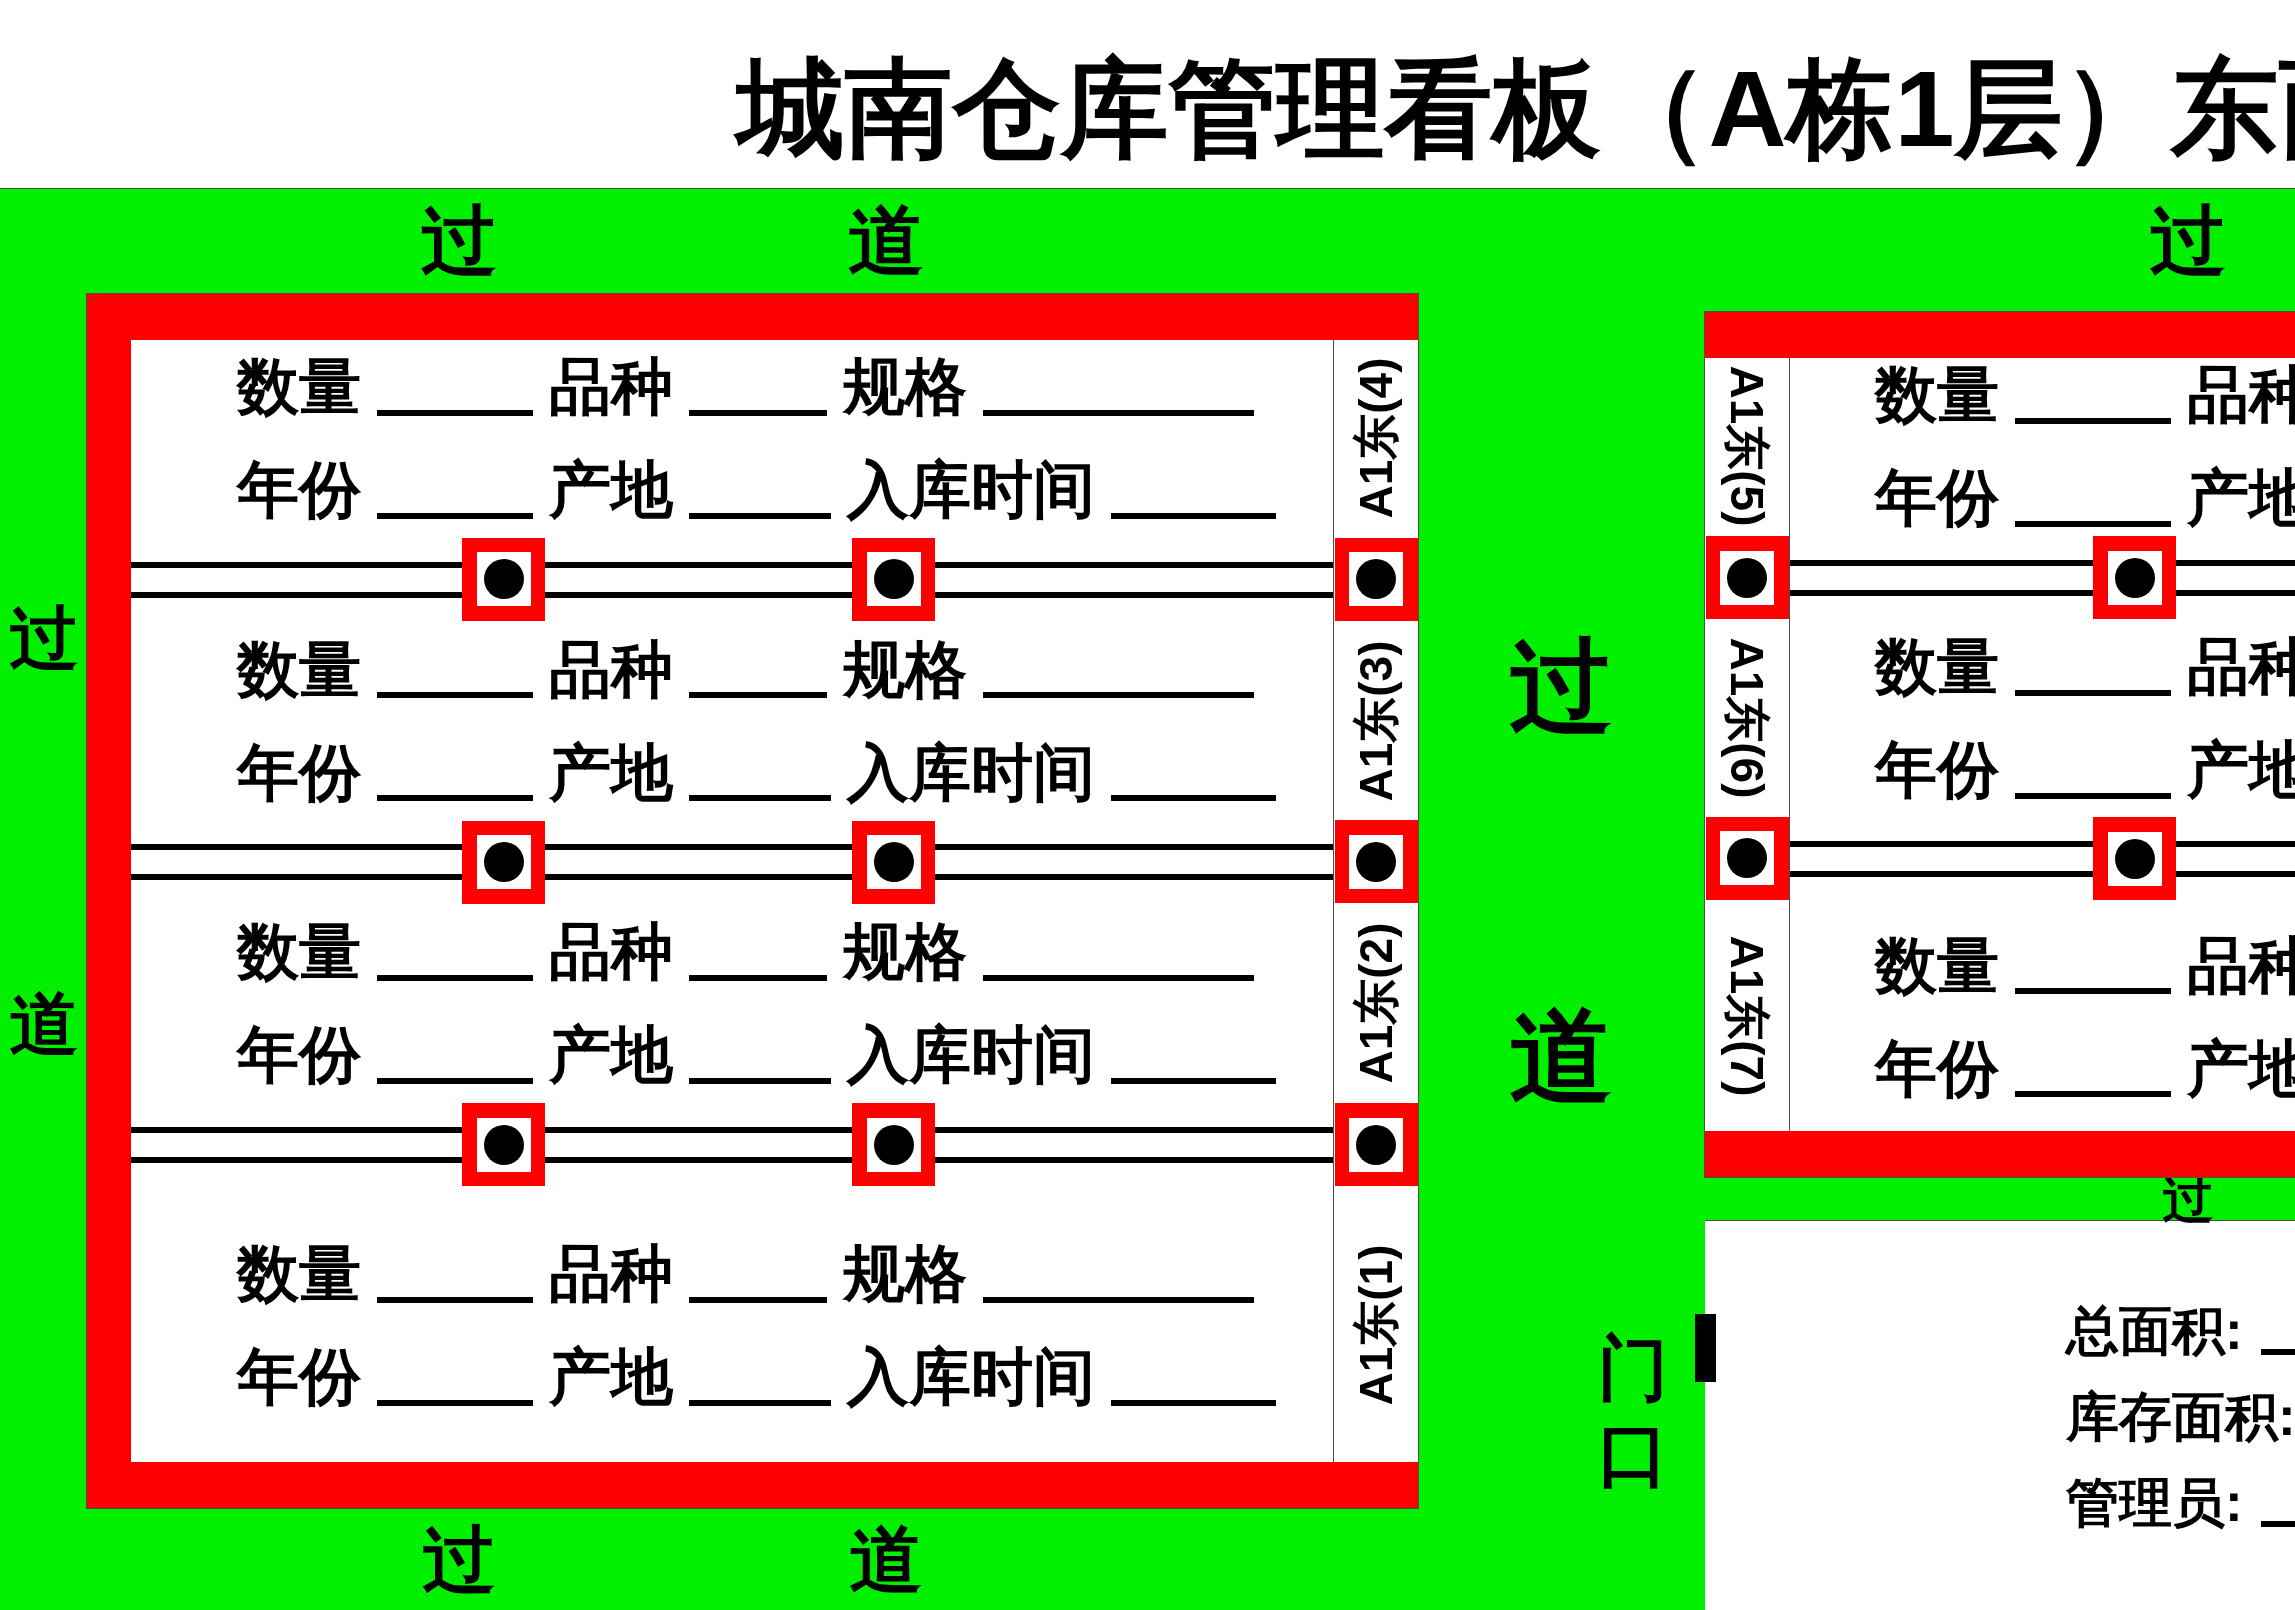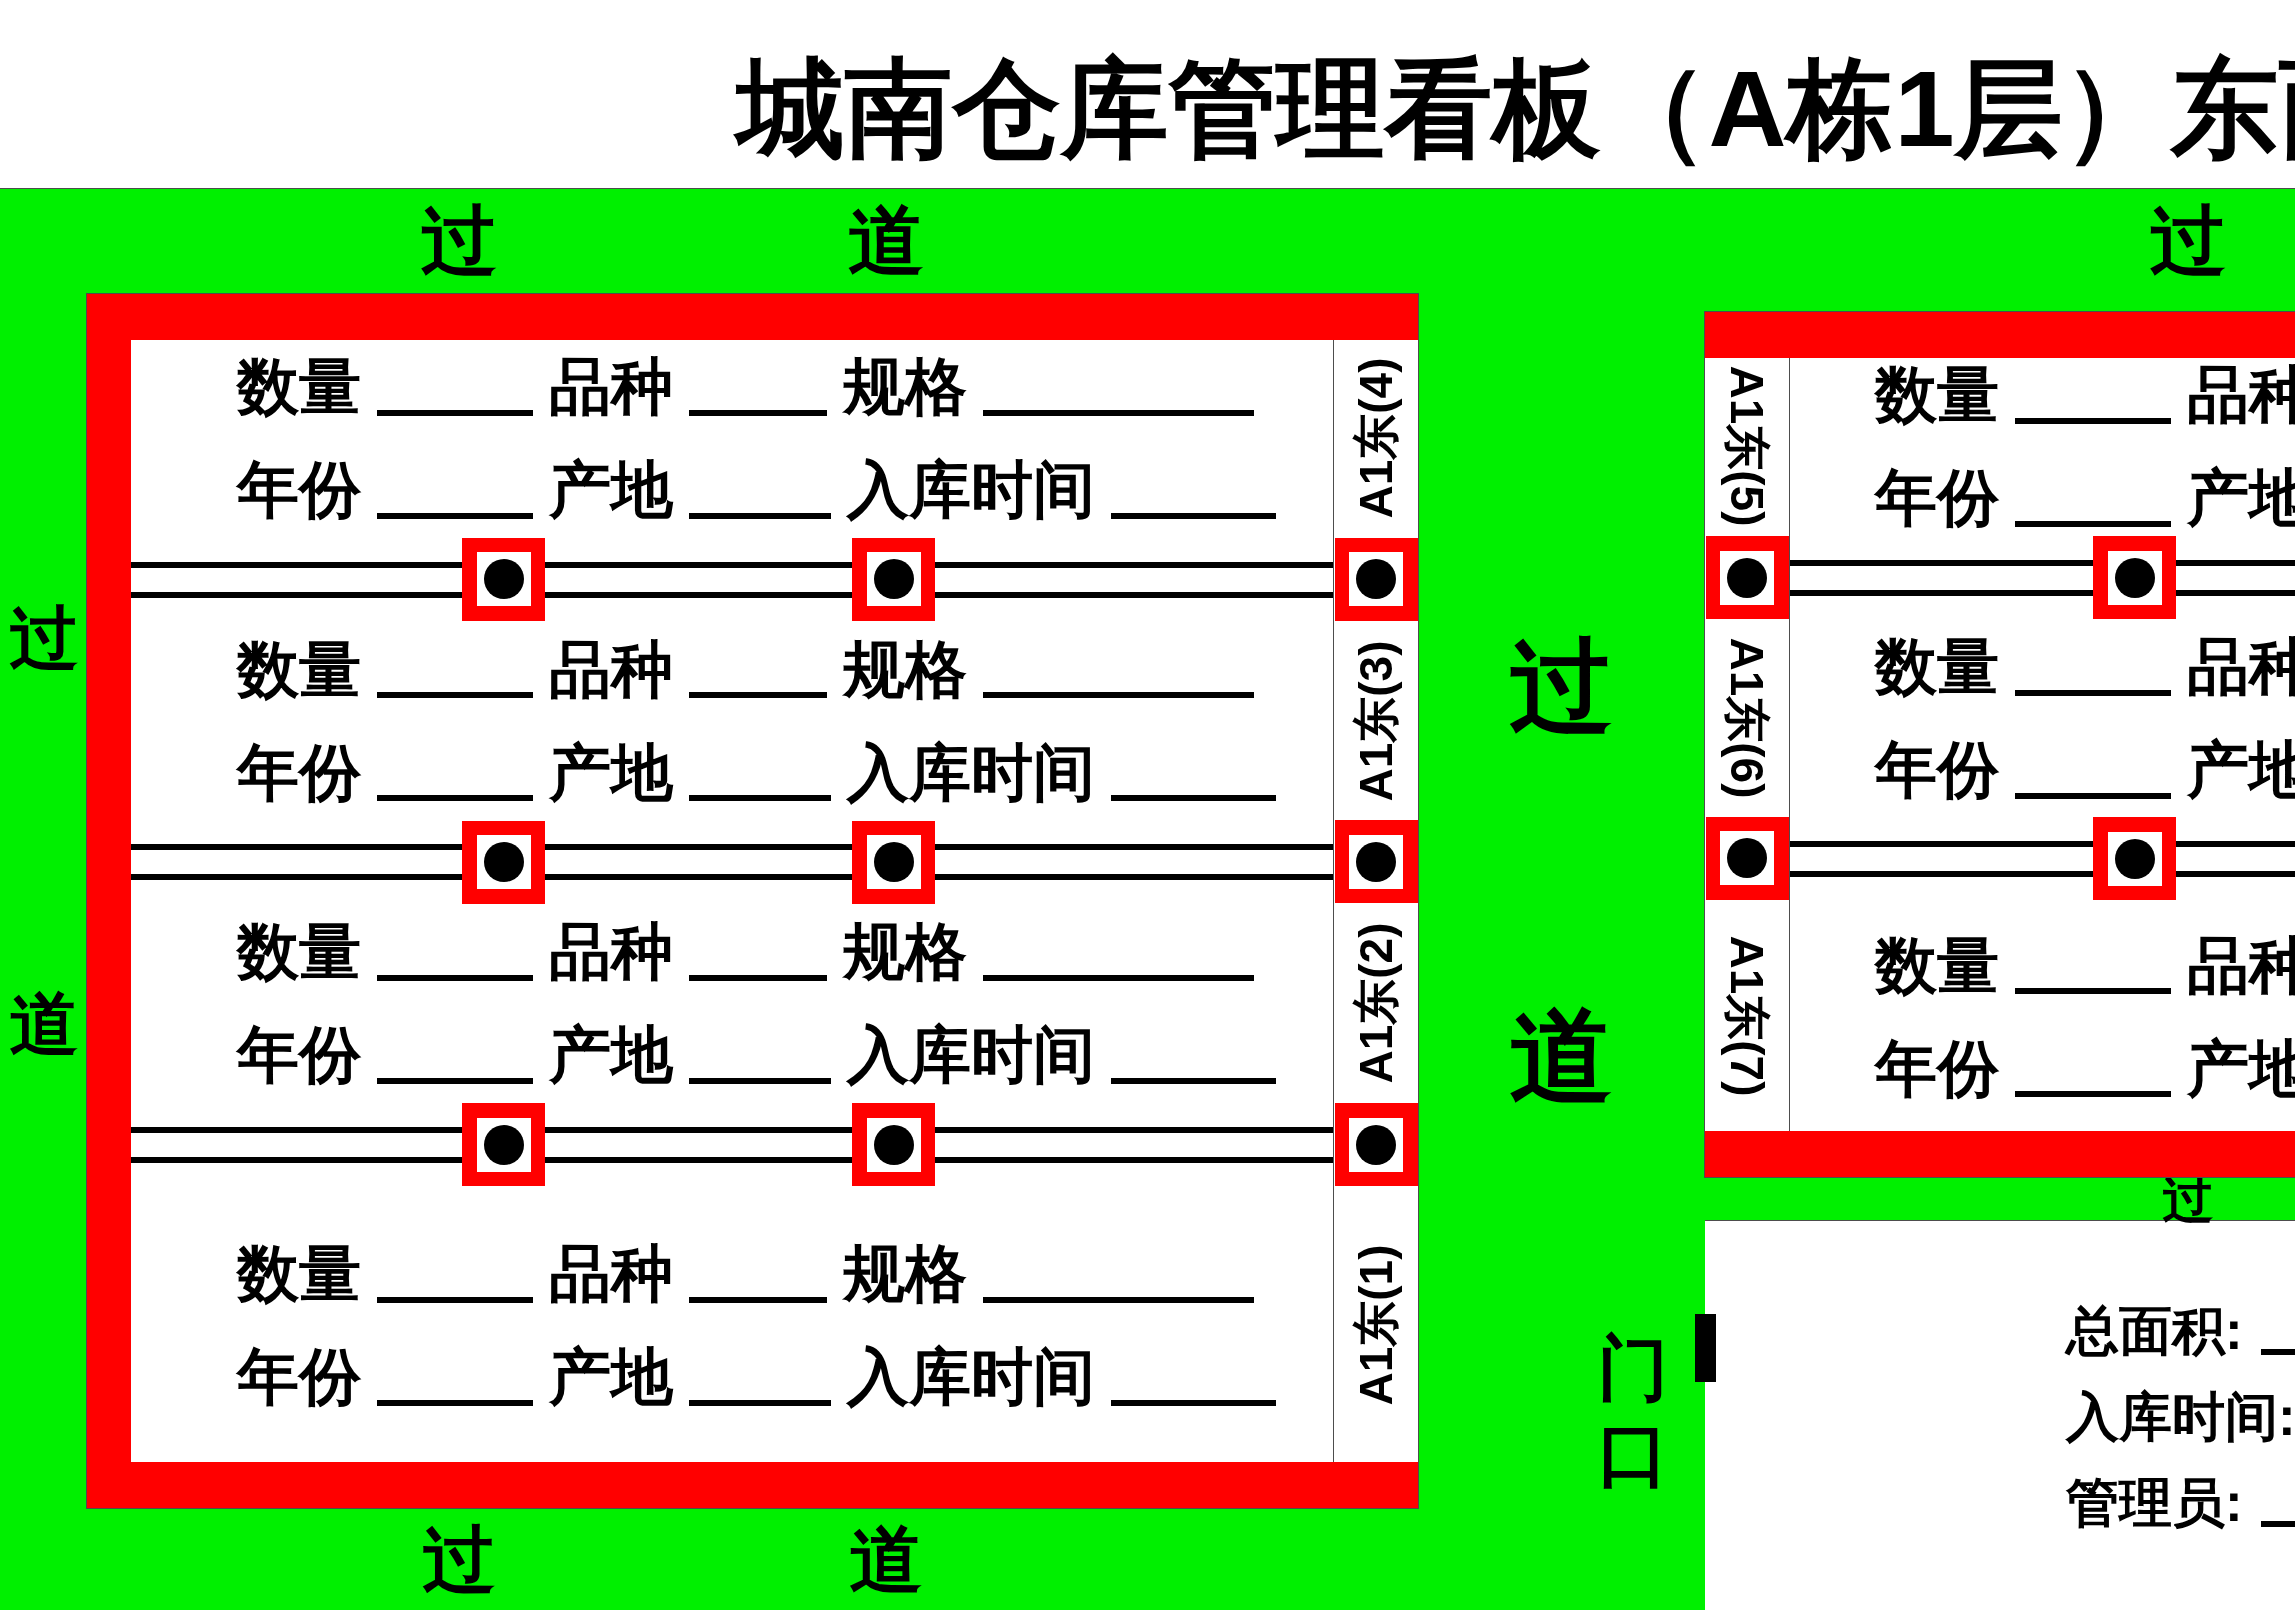--- a/index.html
+++ b/index.html
@@ -368,21 +368,21 @@
       </div>
     </div>
   </div>
 
   <div class="info">
     <div class="info-row">
       <span class="info-label">总面积:</span>
       <div class="info-ul iw1020"></div>
     </div>
     <div class="info-row">
-      <span class="info-label">入库时间:</span>
+      <span class="info-label">库存面积:</span>
 
     </div>
     <div class="info-row">
       <span class="info-label">管理员:</span>
       <div class="info-ul iw980"></div>
     </div>
   </div>
 
 </div>
 

